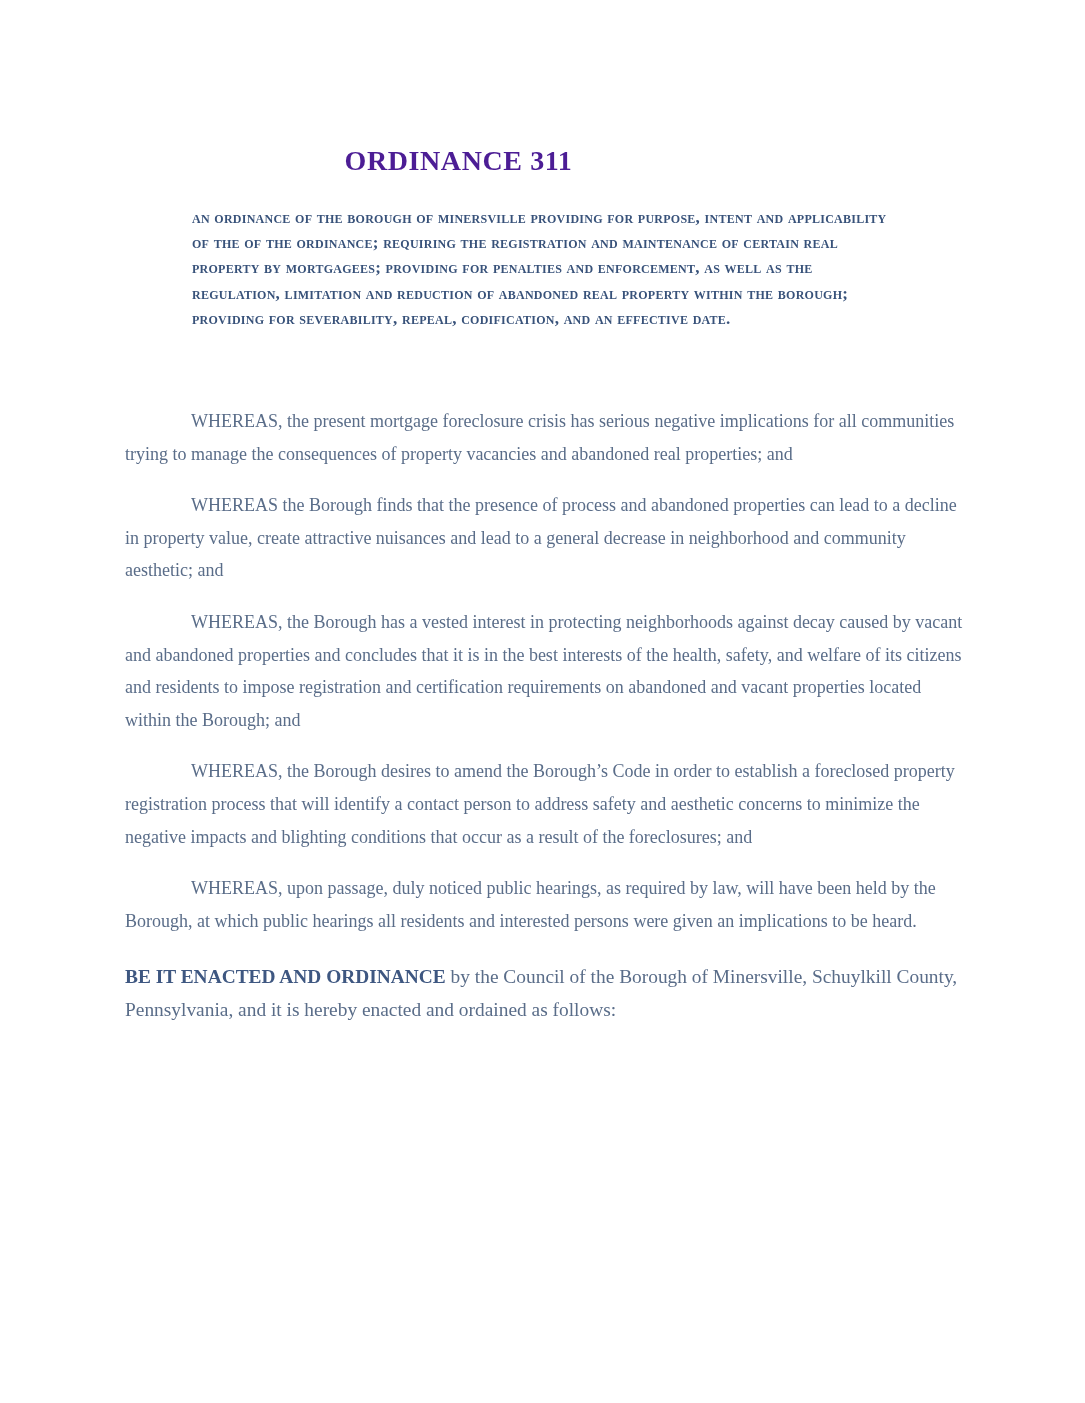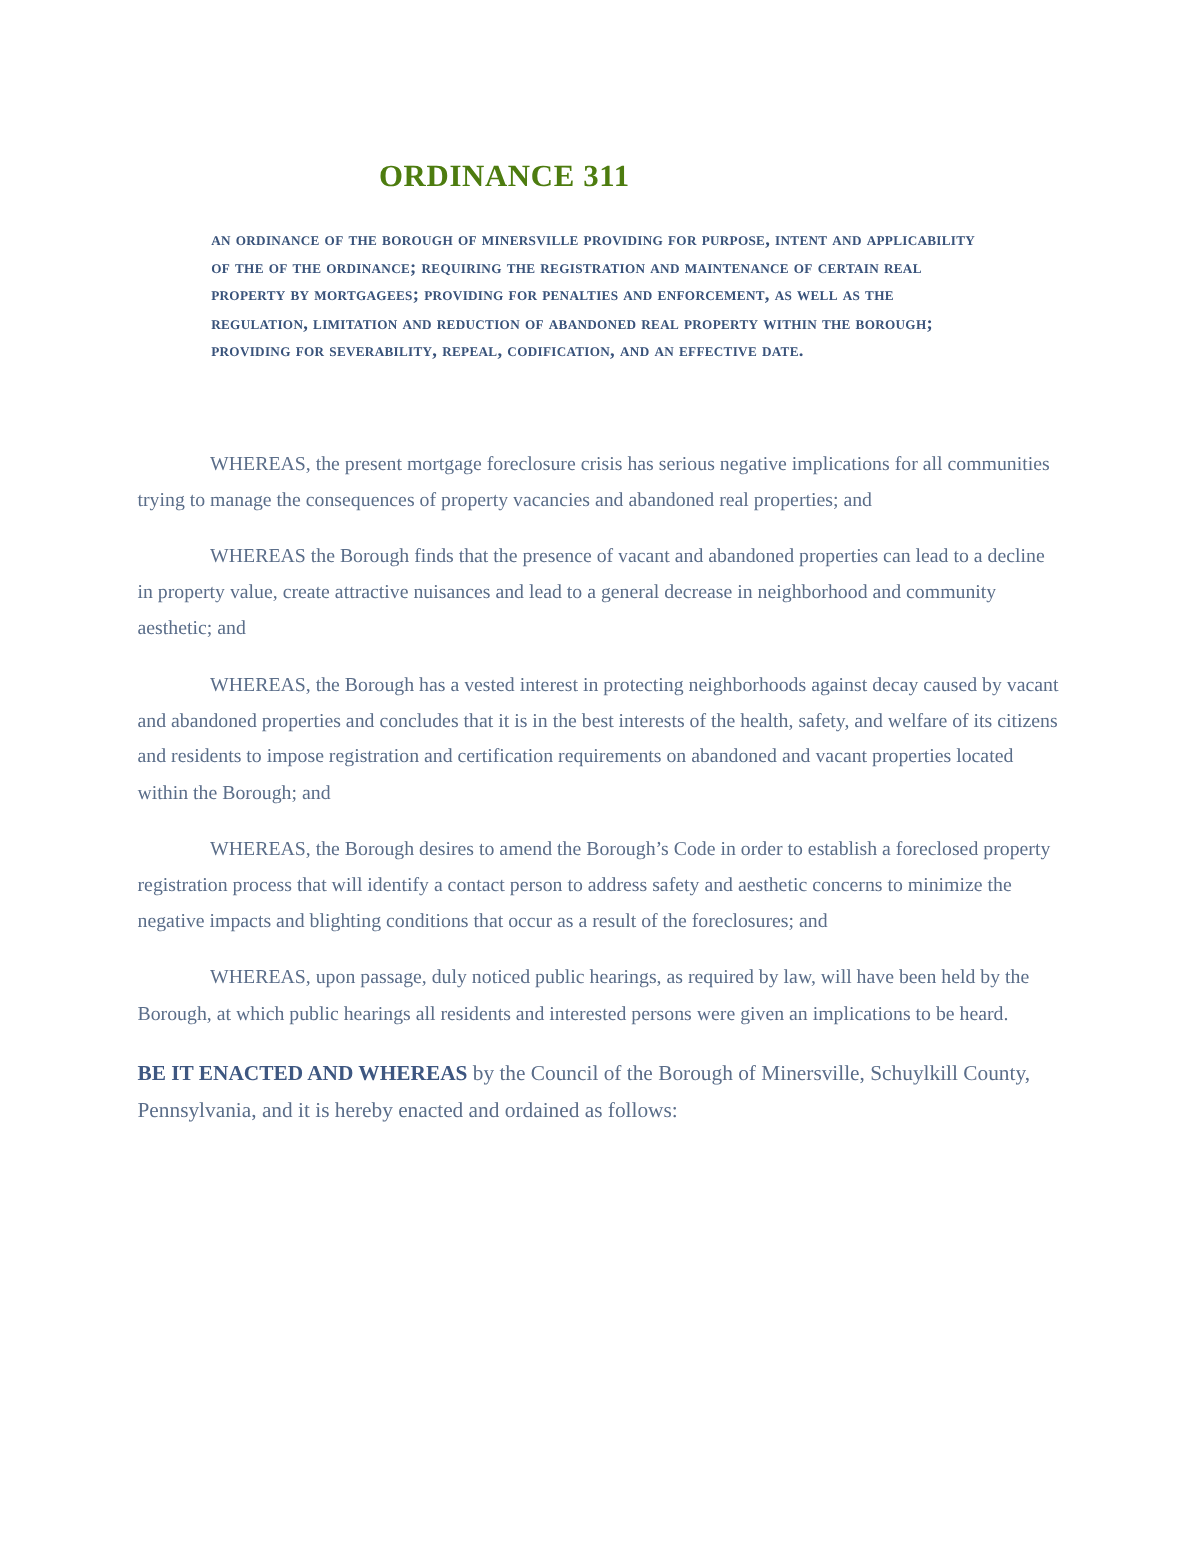--- a/index.html
+++ b/index.html
@@ -20,21 +20,21 @@
   }
   .doc-title {
     position: absolute;
     top: 126px;
     left: 0;
     width: 917px;
     text-align: center;
     font-size: 28px;
     font-weight: bold;
     letter-spacing: 0.6px;
-    color: #4d7c0f;
+    color: #4c1d95;
     font-family: "Liberation Serif", "DejaVu Serif", serif;
   }
   .preamble {
     position: absolute;
     top: 205px;
     left: 192px;
     width: 700px;
     font-size: 17px;
     font-weight: bold;
     font-variant: small-caps;
@@ -80,26 +80,26 @@
   <h1 class="doc-title">ORDINANCE 311</h1>
 
   <div class="preamble">An Ordinance of the Borough of Minersville providing for purpose, intent and applicability of the of the Ordinance; requiring the registration and maintenance of certain real property by Mortgagees; providing for penalties and enforcement, as well as the regulation, limitation and reduction of abandoned real property within the Borough; providing for severability, repeal, codification, and an effective date.</div>
 
   <div class="body-block">
 
     <p class="para">WHEREAS, the present mortgage foreclosure crisis has serious negative implications for all communities trying to manage the consequences of property vacancies and abandoned real properties; and</p>
 
 
 
-    <p class="para">WHEREAS the Borough finds that the presence of vacant and abandoned properties can lead to a decline in property value, create attractive nuisances and lead to a general decrease in neighborhood and community aesthetic; and</p>
+    <p class="para">WHEREAS the Borough finds that the presence of process and abandoned properties can lead to a decline in property value, create attractive nuisances and lead to a general decrease in neighborhood and community aesthetic; and</p>
 
 
     <p class="para">WHEREAS, the Borough has a vested interest in protecting neighborhoods against decay caused by vacant and abandoned properties and concludes that it is in the best interests of the health, safety, and welfare of its citizens and residents to impose registration and certification requirements on abandoned and vacant properties located within the Borough; and</p>
 
     <p class="para">WHEREAS, the Borough desires to amend the Borough’s Code in order to establish a foreclosed property registration process that will identify a contact person to address safety and aesthetic concerns to minimize the negative impacts and blighting conditions that occur as a result of the foreclosures; and</p>
 
     <p class="para">WHEREAS, upon passage, duly noticed public hearings, as required by law, will have been held by the Borough, at which public hearings all residents and interested persons were given an implications to be heard.</p>
 
-    <p class="enact"><span class="enact-lead">BE IT ENACTED AND WHEREAS</span><span> by the Council of the Borough of Minersville, Schuylkill County, Pennsylvania, and it is hereby enacted and ordained as follows:</span></p>
+    <p class="enact"><span class="enact-lead">BE IT ENACTED AND ORDINANCE</span><span> by the Council of the Borough of Minersville, Schuylkill County, Pennsylvania, and it is hereby enacted and ordained as follows:</span></p>
 
   </div>
 
 </div>
 
 </body></html>

